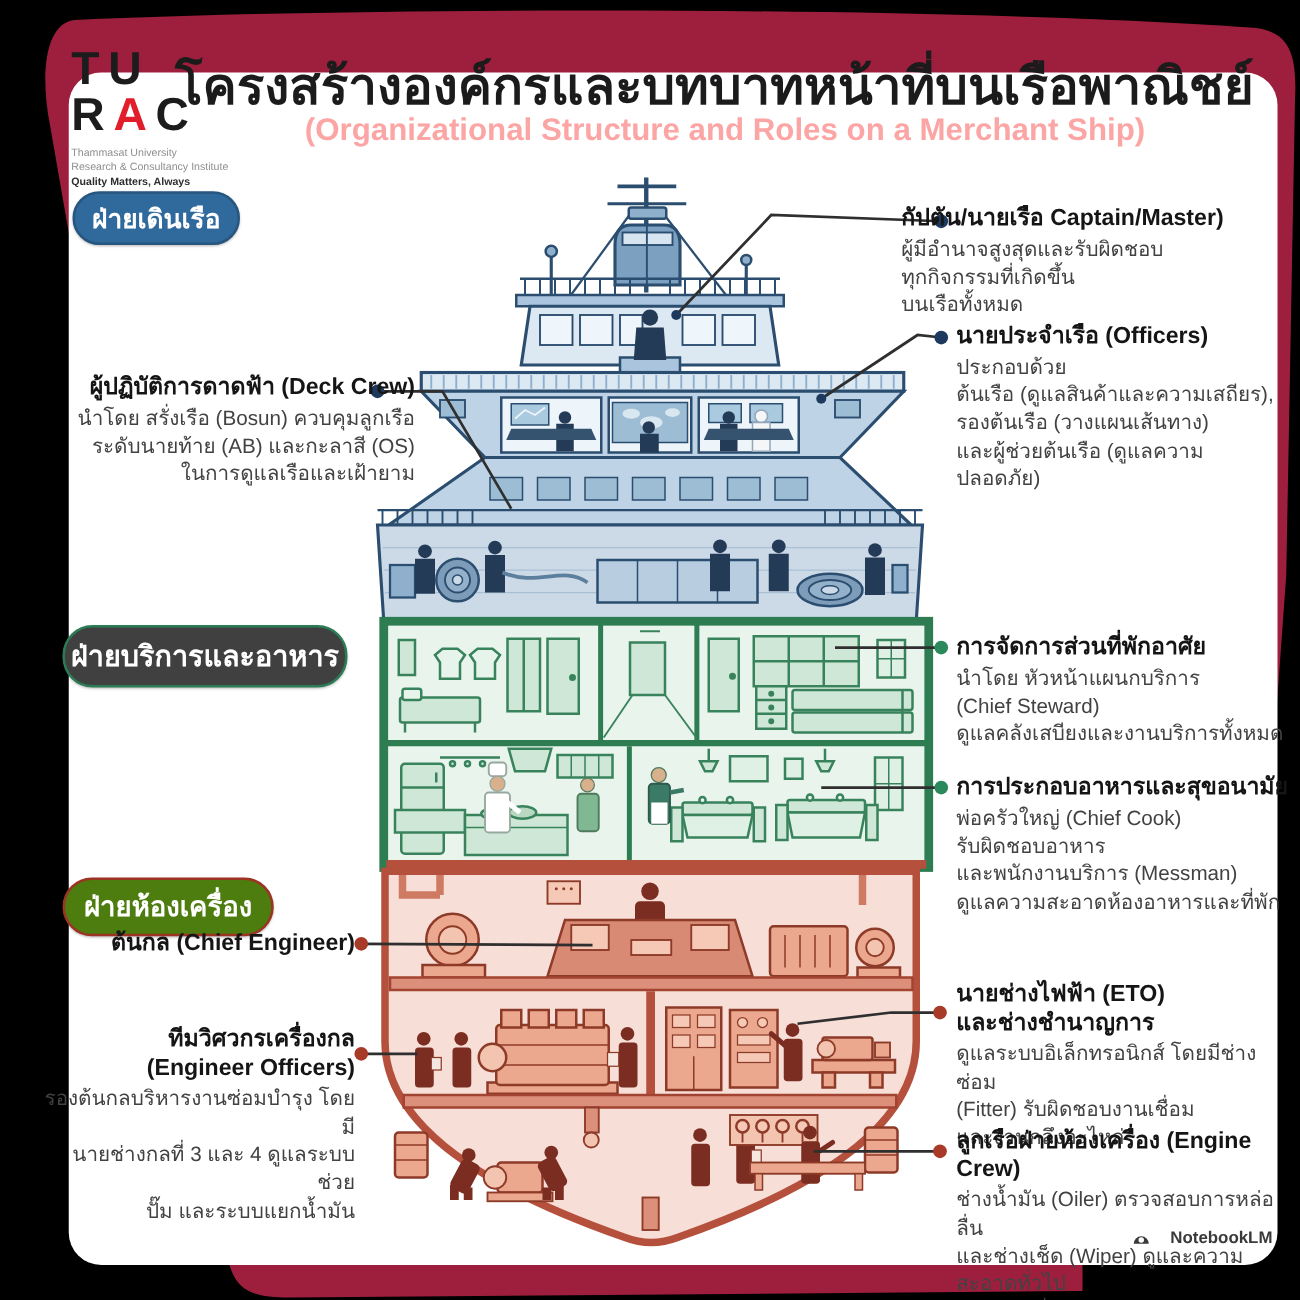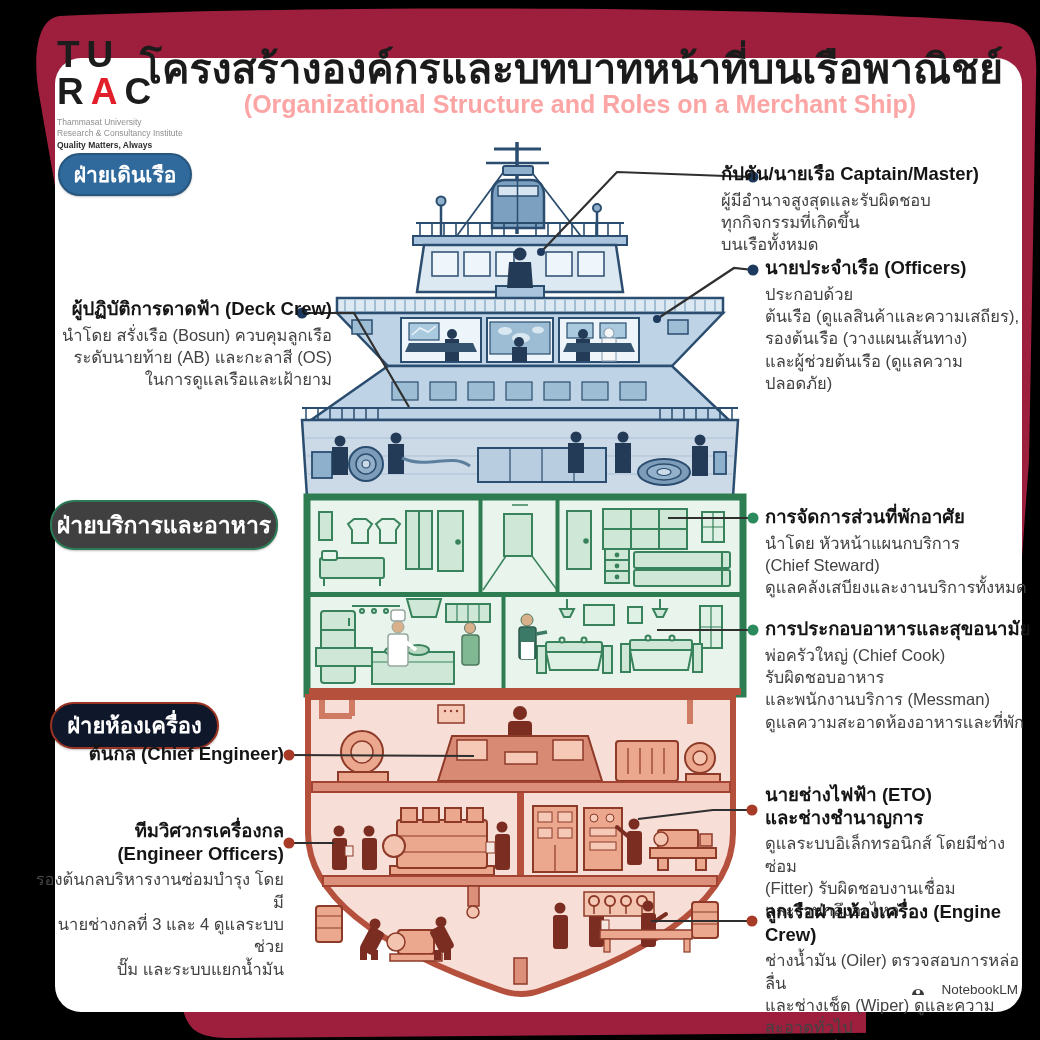--- a/index.html
+++ b/index.html
@@ -18,38 +18,38 @@
   #logo .sub{margin-top:7px;font-size:8.5px;color:#8f8f8f;line-height:1.3;font-weight:400;}
   #logo .tag{margin-top:2px;font-size:8.5px;color:#2e2e2e;font-weight:700;}
   
   #title-th{left:140px;top:36px;width:880px;text-align:left;font-size:41px;font-weight:800;color:#1b1b1b;}
   #title-en{left:140px;top:90px;width:880px;text-align:center;font-size:25px;font-weight:700;color:#fca5a5;}
   
   .badge{display:flex;align-items:center;justify-content:center;color:#fff;font-weight:700;
          border-radius:24px;z-index:3;box-shadow:0 1px 2px rgba(0,0,0,.25);}
   #badge-nav{left:58px;top:153px;width:130px;height:39px;font-size:21px;background:#30699c;border:2px solid #27567f;}
   #badge-svc{left:50px;top:500px;width:224px;height:46px;font-size:23px;background:#404040;border:2px solid #2b7c56;text-align:right;}
-  #badge-eng{left:50px;top:702px;width:165px;height:43px;font-size:22px;background:#0f172a;border:2px solid #9c3424;}
+  #badge-eng{left:50px;top:702px;width:165px;height:43px;font-size:22px;background:#4d7c0f;border:2px solid #9c3424;}
   
   .callout{color:#3d3d3d;}
   .co-h{font-weight:700;font-size:18.5px;color:#151515;white-space:pre-line;line-height:1.22;}
   .co-b{font-size:16.5px;line-height:1.36;white-space:pre-line;margin-top:3px;color:#424242;}
   .r{text-align:left;}
   .l{text-align:right;}
   #co-captain{left:721px;top:163px;width:262px;}
   #co-officers{left:765px;top:257px;width:264px;}
   #co-deck{left:56px;top:298px;width:276px;}
   #co-steward{left:765px;top:506px;width:266px;}
   #co-cook{left:765px;top:618px;width:268px;}
   #co-chiefeng{left:34px;top:743px;width:250px;}
   #co-engoff{left:30px;top:820px;width:254px;}
   #co-eto{left:765px;top:784px;width:268px;}
   #co-enginecrew{left:765px;top:901px;width:272px;}
   
-  #watermark{left:890px;top:982px;width:128px;text-align:right;font-size:13.5px;font-weight:400;color:#3a3a3a;
+  #watermark{left:890px;top:982px;width:128px;text-align:right;font-size:13.5px;font-weight:700;color:#3a3a3a;
              display:flex;align-items:center;justify-content:flex-end;gap:16px;}
 </style>
 </head>
 <body>
 
 <svg id="frame-svg" class="abs" width="1040" height="1040" viewBox="0 0 1040 1040">
   <rect x="0" y="0" width="1040" height="1040" fill="#000"></rect>
   <path fill="#9e1f3d" d="M60,16 C300,5 760,5 1000,22 C1030,24 1038,40 1036,80
            L1029,460 L1016,640 L1010,1000
            C1008,1026 996,1032 966,1032

